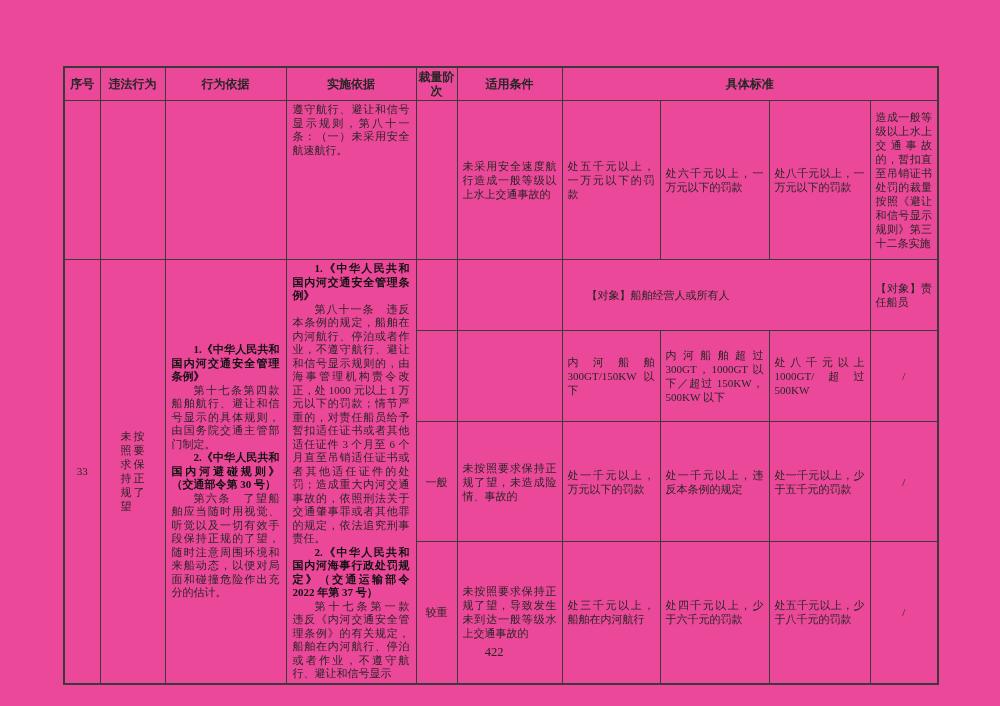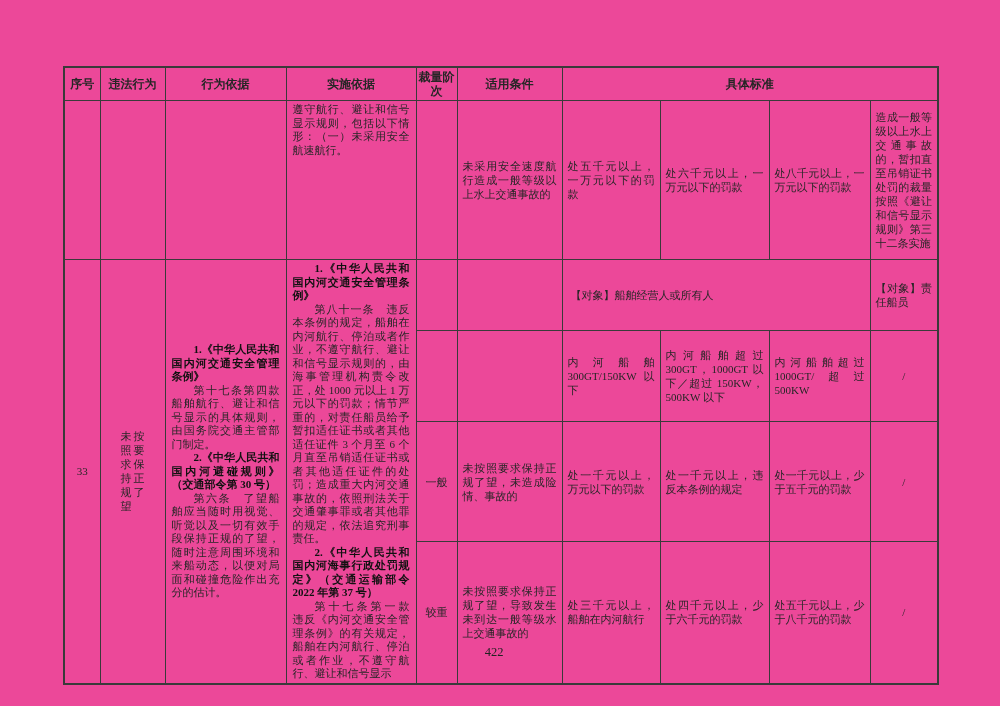--- a/index.html
+++ b/index.html
@@ -29,21 +29,21 @@
   }
   .c{text-align:center;}
   .j{text-align:justify;text-justify:inter-character;}
   .vtop{vertical-align:top;}
   .violation{padding:0 20px;text-align:justify;text-justify:inter-character;}
   td.basis{padding:2px 6px;line-height:13.5px;}
   td.basis p{margin:0;text-indent:2em;text-align:justify;text-justify:inter-character;}
   td.basis p.bold{font-weight:bold;color:#111;}
   td.basis p.noindent{text-indent:0;}
   .slash{text-align:center;}
-  .target-main{text-align:left;padding-left:8px;}
+  .target-main{text-align:left;padding-left:24px;}
   .pagenum{
     position:absolute;left:0;right:12px;top:645px;
     text-align:center;font-size:12.5px;color:#222;
   }
 </style>
 </head>
 <body>
 
 <div class="page">
 
@@ -70,21 +70,21 @@
       <td>裁量阶次</td>
       <td>适用条件</td>
       <td colspan="4">具体标准</td>
     </tr>
 
     <tr style="height:159px">
       <td></td>
       <td></td>
       <td></td>
       <td class="basis vtop">
-        <p class="noindent">遵守航行、避让和信号显示规则，包括以下情形：（一）未采用安全航速航行。</p>
+        <p class="noindent">遵守航行、避让和信号显示规则，第八十一条：（一）未采用安全航速航行。</p>
       </td>
       <td></td>
       <td class="j">未采用安全速度航行造成一般等级以上水上交通事故的</td>
       <td class="j">处五千元以上，一万元以下的罚款</td>
       <td class="j">处六千元以上，一万元以下的罚款</td>
       <td class="j">处八千元以上，一万元以下的罚款</td>
       <td class="j">造成一般等级以上水上交通事故的，暂扣直至吊销证书处罚的裁量按照《避让和信号显示规则》第三十二条实施</td>
     </tr>
 
     <tr style="height:63px">
@@ -106,21 +106,21 @@
       <td></td>
       <td colspan="3" class="target-main">【对象】船舶经营人或所有人</td>
       <td class="j">【对象】责任船员</td>
     </tr>
 
     <tr style="height:81px">
       <td></td>
       <td></td>
       <td class="j">内河船舶 300GT/150KW 以下</td>
       <td class="j">内河船舶超过 300GT，1000GT 以下／超过 150KW，500KW 以下</td>
-      <td class="j">内河船舶超过 1000GT/超过 500KW</td>
+      <td class="j">处八千元以上 1000GT/超过 500KW</td>
       <td class="slash">/</td>
     </tr>
 
     <tr style="height:106px">
       <td class="c">一般</td>
       <td class="j">未按照要求保持正规了望，未造成险情、事故的</td>
       <td class="j">处一千元以上，万元以下的罚款</td>
       <td class="j">处一千元以上，违反本条例的规定</td>
       <td class="j">处一千元以上，少于五千元的罚款</td>
       <td class="slash">/</td>

